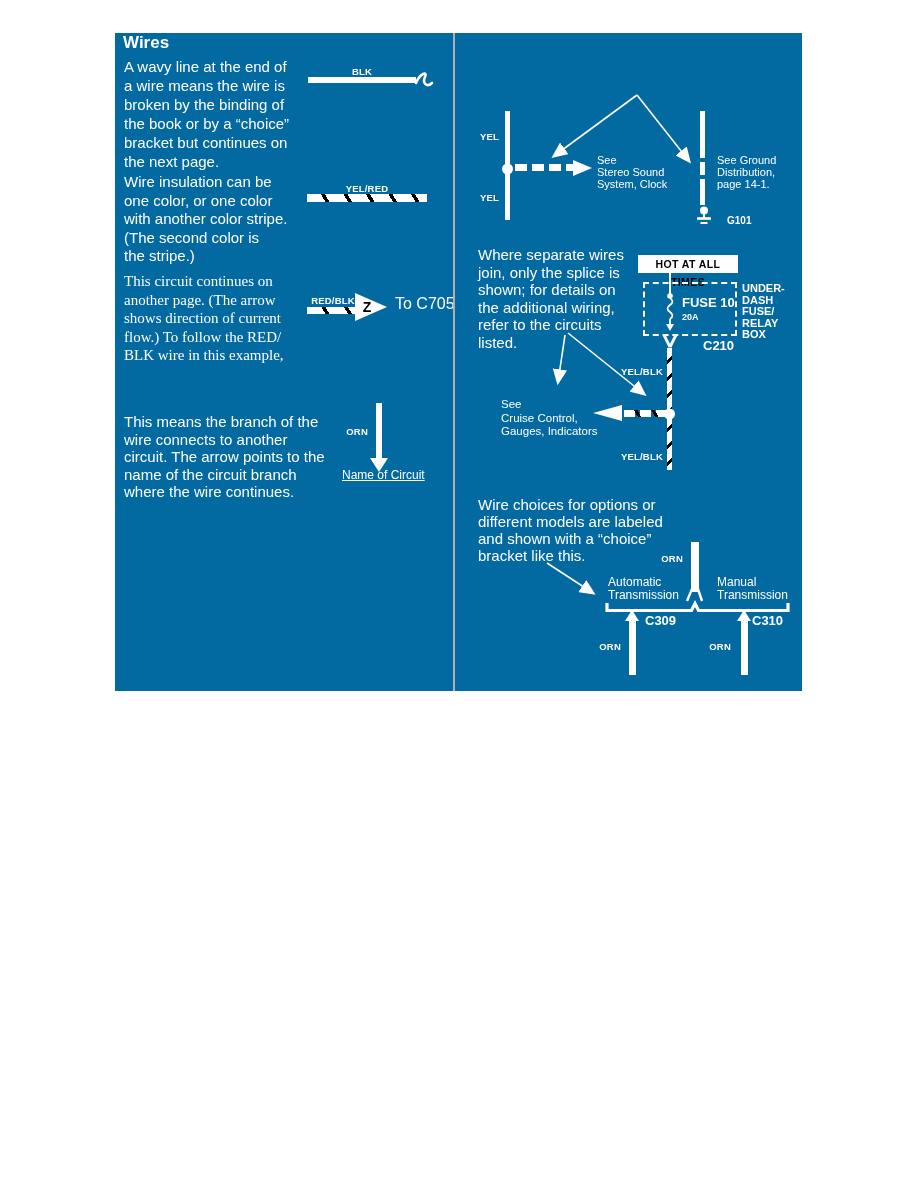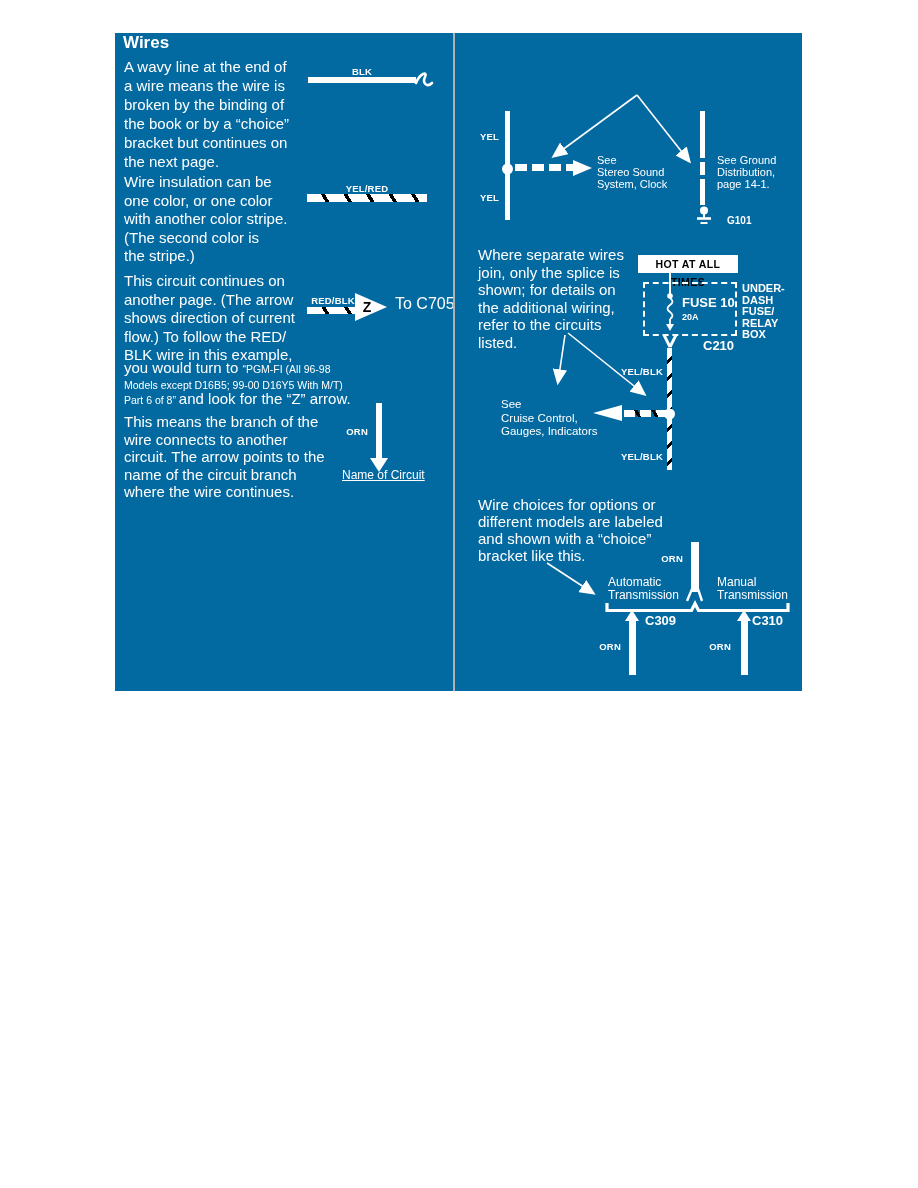--- a/index.html
+++ b/index.html
@@ -44,28 +44,25 @@
 
   <div class="t s15" style="left:9px;top:140px;line-height:18.5px;">Wire insulation can be
 one color, or one color
 with another color stripe.
 (The second color is
 the stripe.)</div>
 
   <div class="t lbl" style="left:192px;top:151px;width:120px;text-align:center;">YEL/RED</div>
   <div class="wire str-h" style="left:192px;top:161px;width:120px;height:8px;"></div>
 
-  <div class="t s15" style="left:9px;top:239px;line-height:18.5px;">This circuit continues on
+  <div class="t s15" style="left:9px;top:239px;line-height:18.5px;font-family:Liberation Serif, serif;">This circuit continues on
 another page. (The arrow
 shows direction of current
 flow.) To follow the RED/
 BLK wire in this example,</div>
-  <div class="t" style="left:9px;top:328px;width:320px;font-size:15px;line-height:13.5px;"><span>you would turn to </span><span class="fine">“PGM-FI (All 96-98
-Models except D16B5; 99-00 D16Y5 With M/T)
-Part 6 of 8” </span><span>and look for the “Z” arrow.</span></div>
 
   <div class="t lbl" style="left:196px;top:263px;width:44px;text-align:center;">RED/BLK</div>
   <div class="wire str-h" style="left:192px;top:274px;width:48px;height:7px;"></div>
   <div class="tri" style="left:240px;top:260px;border-left:32px solid #fff;border-top:14.5px solid transparent;border-bottom:14.5px solid transparent;"></div>
   <div class="t b" style="left:240px;top:266px;width:24px;text-align:center;color:#000;font-size:14px;">Z</div>
   <div class="t" style="left:280px;top:262px;font-size:16px;">To C705</div>
 
   <div class="t s15" style="left:9px;top:380px;line-height:17.5px;">This means the branch of the
 wire connects to another
 circuit. The arrow points to the

